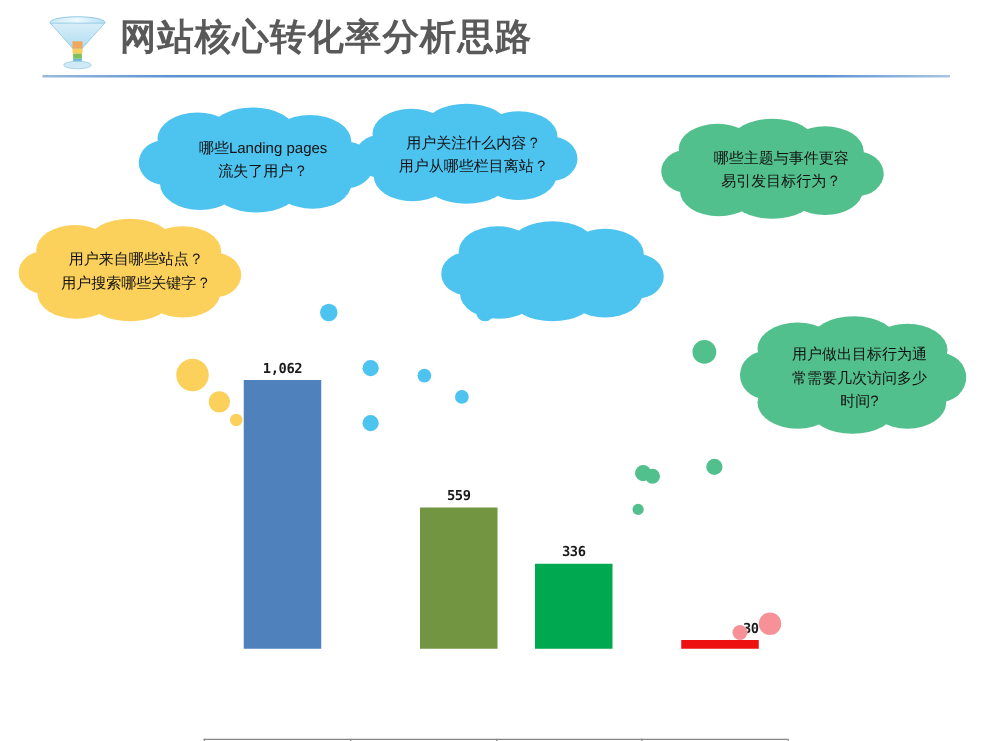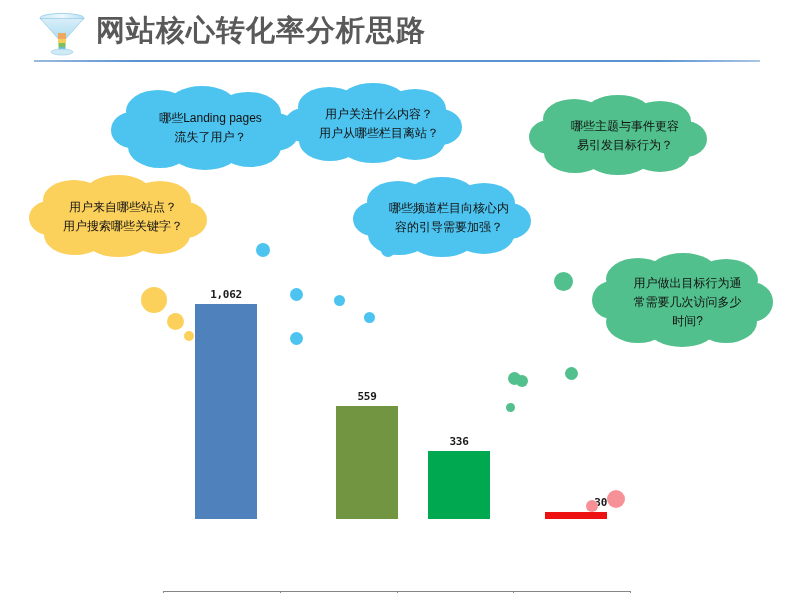--- a/index.html
+++ b/index.html
@@ -248,21 +248,21 @@
       </g>
     </svg>
     <div class="bubble-text" style="left:16px; top:22px; width:160px;">用户关注什么内容？
 用户从哪些栏目离站？</div>
   </div>
 
   <div class="dot" style="left:554px; top:272px; width:19px; height:19px; background:#52c08c;"></div>
   <div class="dot" style="left:508px; top:372px; width:13px; height:13px; background:#52c08c;"></div>
   <div class="dot" style="left:506px; top:403px; width:9px; height:9px; background:#52c08c;"></div>
 
-  <div class="bubble" style="left:28px; top:175px; width:180px; height:82px;">
+  <div class="bubble" style="left:14px; top:175px; width:180px; height:82px;">
     <svg width="180" height="82" viewBox="0 0 180 82">
       <g fill="#fbd05b">
         <ellipse cx="46" cy="25" rx="31" ry="20"></ellipse>
         <ellipse cx="90" cy="18" rx="33" ry="18"></ellipse>
         <ellipse cx="132" cy="26" rx="31" ry="20"></ellipse>
         <ellipse cx="157" cy="45" rx="22" ry="18"></ellipse>
         <ellipse cx="132" cy="60" rx="30" ry="19"></ellipse>
         <ellipse cx="90" cy="64" rx="33" ry="18"></ellipse>
         <ellipse cx="47" cy="60" rx="31" ry="20"></ellipse>
         <ellipse cx="21" cy="43" rx="20" ry="17"></ellipse>
@@ -284,22 +284,20 @@
         <ellipse cx="90" cy="18" rx="33" ry="18"></ellipse>
         <ellipse cx="132" cy="26" rx="31" ry="20"></ellipse>
         <ellipse cx="157" cy="44" rx="22" ry="18"></ellipse>
         <ellipse cx="132" cy="58" rx="30" ry="19"></ellipse>
         <ellipse cx="90" cy="62" rx="33" ry="18"></ellipse>
         <ellipse cx="47" cy="58" rx="31" ry="20"></ellipse>
         <ellipse cx="21" cy="42" rx="20" ry="17"></ellipse>
         <rect x="21" y="20" width="140" height="44" rx="12"></rect>
       </g>
     </svg>
-    <div class="bubble-text" style="left:18px; top:22px; width:158px;">哪些频道栏目向核心内
-容的引导需要加强？</div>
   </div>
 
   <div class="dot" style="left:381px; top:243px; width:14px; height:14px; background:#4dc3ef;"></div>
   <div class="dot" style="left:290px; top:332px; width:13px; height:13px; background:#4dc3ef;"></div>
   <div class="dot" style="left:256px; top:243px; width:14px; height:14px; background:#4dc3ef;"></div>
   <div class="dot" style="left:290px; top:288px; width:13px; height:13px; background:#4dc3ef;"></div>
   <div class="dot" style="left:334px; top:295px; width:11px; height:11px; background:#4dc3ef;"></div>
   <div class="dot" style="left:364px; top:312px; width:11px; height:11px; background:#4dc3ef;"></div>
 
   <div class="bubble" style="left:590px; top:252px; width:185px; height:96px;">

